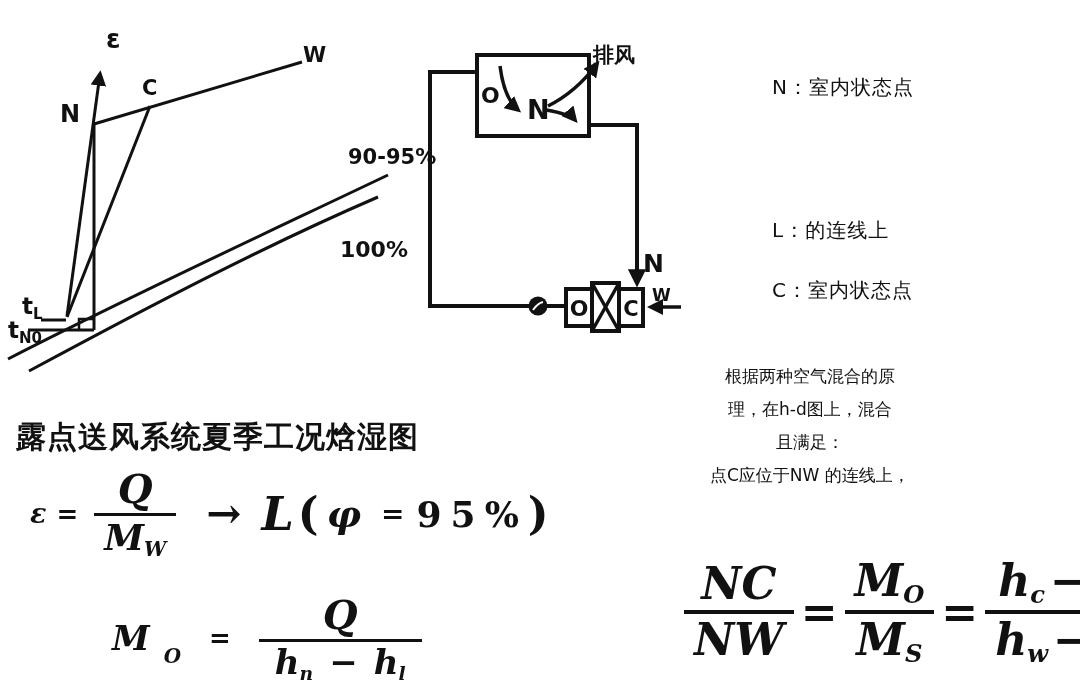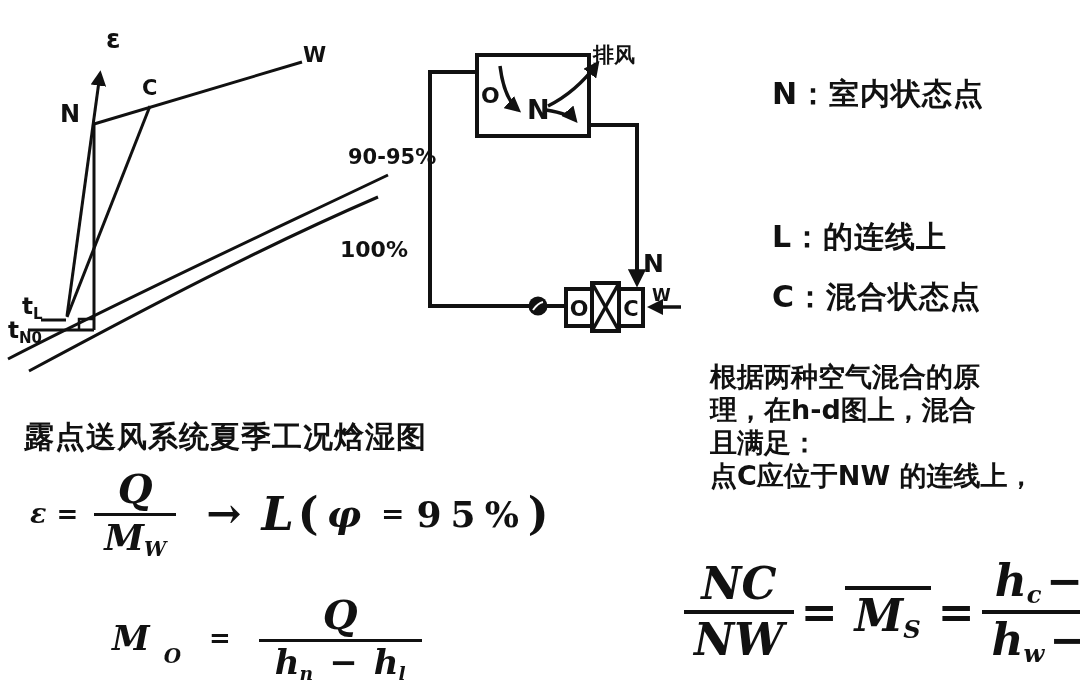--- a/index.html
+++ b/index.html
@@ -4,26 +4,26 @@
 <style>
   html,body{margin:0;padding:0;background:#fff;}
   .page{position:relative;width:1080px;height:697px;background:#ffffff;overflow:hidden;
         font-family:"DejaVu Sans",sans-serif;color:#111;}
   svg{position:absolute;}
   svg text{font-family:"DejaVu Sans",sans-serif;font-weight:bold;fill:#111;}
 
   .chart-svg{left:0;top:0;}
   .schematic-svg{left:400px;top:30px;}
 
-  .legend-item{position:absolute;left:772px;font-size:30px;font-weight:bold;letter-spacing:1px;white-space:nowrap;}
+  .legend-item{position:absolute;left:772px;font-size:20px;font-weight:normal;letter-spacing:1px;white-space:nowrap;}
   .li0{top:74px;} .li1{top:139px;} .li2{top:217px;} .li3{top:277px;}
 
-  .caption{position:absolute;left:24px;top:417px;font-size:30px;font-weight:bold;letter-spacing:1px;white-space:nowrap;}
+  .caption{position:absolute;left:16px;top:417px;font-size:30px;font-weight:bold;letter-spacing:1px;white-space:nowrap;}
 
-  .paragraph{position:absolute;left:710px;top:360px;font-size:27px;font-weight:bold;line-height:33px;white-space:nowrap;}
+  .paragraph{position:absolute;left:710px;top:360px;font-size:17px;font-weight:normal;line-height:33px;white-space:nowrap;text-align:center;}
 
   
   .math{font-family:"DejaVu Serif",serif;font-style:italic;font-weight:bold;color:#111;
         display:flex;align-items:center;position:absolute;white-space:nowrap;}
   .math sub{font-size:0.55em;line-height:1;vertical-align:-0.3em;}
   .frac{display:inline-flex;flex-direction:column;align-items:center;}
   .num,.den{line-height:1.05;padding:0 10px;text-align:center;}
   .fbar{align-self:stretch;border-top:3px solid #111;margin:3px 0;height:0;}
   .upright{font-style:normal;}
 
@@ -127,21 +127,21 @@
     <text x="481" y="103" font-size="22">O</text>
     <text x="527" y="119" font-size="27">N</text>
     <text x="643" y="272" font-size="25">N</text>
     <text x="652" y="301" font-size="17">W</text>
     <text x="579" y="316" font-size="22" text-anchor="middle">O</text>
     <text x="631" y="316" font-size="21" text-anchor="middle">C</text>
   </svg>
 
   <div class="legend-item li0">N：室内状态点</div>
   <div class="legend-item li2">L：的连线上</div>
-  <div class="legend-item li3">C：混合状态点</div>
+  <div class="legend-item li3">C：室内状态点</div>
 
   <div class="caption">露点送风系统夏季工况焓湿图</div>
 
   <div class="math f1">
     <span class="eps">ε</span>
     <span class="eq1 upright">=</span>
     <span class="frac">
       <span class="num">Q</span>
       <span class="fbar"></span>
       <span class="den"><span>M</span><sub>W</sub></span>
@@ -174,20 +174,21 @@
   </div>
 
   <div class="math f3">
     <span class="frac">
       <span class="num">NC</span>
       <span class="fbar"></span>
       <span class="den">NW</span>
     </span>
     <span class="eq upright">=</span>
     <span class="frac">
+      <span class="num"><span>M</span><sub>O</sub></span>
       <span class="fbar"></span>
       <span class="den"><span>M</span><sub>S</sub></span>
     </span>
     <span class="eq upright">=</span>
     <span class="frac">
       <span class="num"><span>h</span><sub>c</sub><span class="minus upright">−</span></span>
       <span class="fbar"></span>
       <span class="den"><span>h</span><sub>w</sub><span class="minus upright">−</span></span>
     </span>
   </div>

